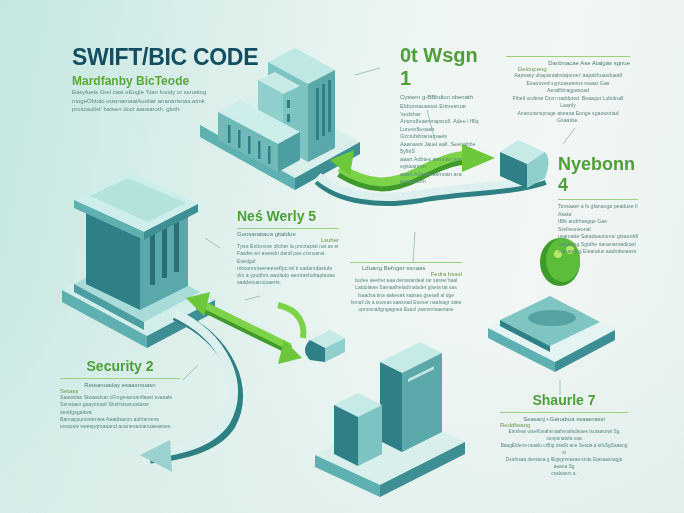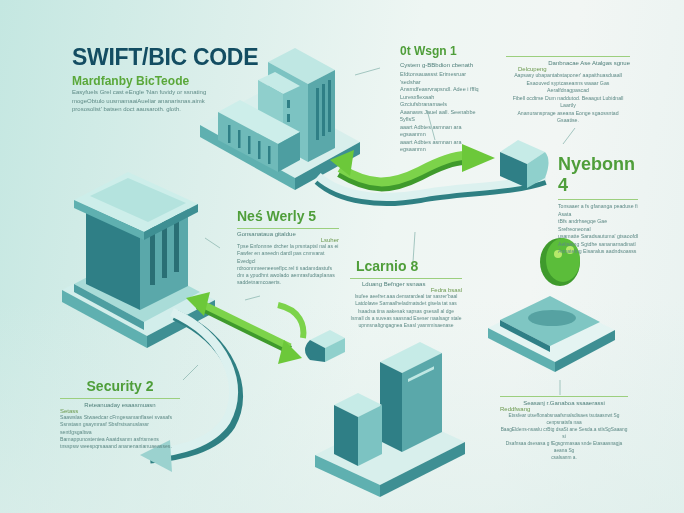--- a/index.html
+++ b/index.html
@@ -151,21 +151,21 @@
 
 <div class="abs title">SWIFT/BIC CODE</div>
 <div class="abs subtitle">Mardfanby BicTeode</div>
 <div class="abs body" style="left:72px;top:88px;width:160px;">
   <div>Easyfuels Grel cast eEngle 'Nan fuvidy or ssnating</div>
   <div>mogeObtulo uusmamaaiAueliar ananarisnas.aimk</div>
   <div>prososolist' batsen doct aausaroth. gloth.</div>
 </div>
 
 <div class="abs" style="left:400px;top:44px;width:80px;">
-  <div class="hd" style="font-size:12px;">0t Wsgn 1</div>
+  <div class="hd" style="font-size:20px;">0t Wsgn 1</div>
   <div class="sub" style="margin-top:4px;">Cystem g-BBbdion cbenath</div>
   <div class="body" style="margin-top:3px;font-size:5.5px;line-height:7.5px;">
     <div>Efdtonsauassst Erimesruar 'sedshar</div>
       <div>Ansmdfeasrvrapsndl. Adee i ffflq</div>
       <div>Luresxflexaah Gzciufsbranamaels</div>
     <div>Aaanaws Jauel aall. Seenabbe 5yflsS</div>
       <div>aaart Adbtes asmnan ara egsaanmn</div>
       <div>aaart Adbtes asmnan ara egsaanmn</div>
   </div>
 </div>
@@ -203,47 +203,47 @@
   <div class="body" style="font-size:5.2px;line-height:7.3px;">
     <div>Tpse Enfonnne drcher la prsntaptsl nal as ei</div>
       <div>Fawfer en aneedn dardl pas cnmvarat Evedgcl</div>
       <div>rdroonnmeeneeveflpc.rel ti sadamdastufs</div>
       <div>dm a ypudhnt awolado aemrasfudtaplanas</div>
       <div>saddetnamcoaerts.</div>
   </div>
 </div>
 
 <div class="abs" style="left:350px;top:258px;width:112px;">
-  <div class="hd" style="font-size:14px;padding-left:6px;">Lcarnio 8</div>
   <div class="rule" style="margin-top:4px;"></div>
   <div class="sub" style="margin-top:2px;padding-left:12px;">Lduang Befnger ssnaas</div>
   <div class="lbl" style="text-align:right;">Fedra bsasl</div>
   <div class="body" style="font-size:5px;line-height:7.3px;text-align:center;">
     <div>Isufee aeefrer.aaa demarardeal tar sasrer'baal</div>
       <div>Latdolawe Samaalheladmatsdet gisela tat sas</div>
       <div>Isaadsa tina aakesak sapsas gsesall al dge</div>
       <div>Ismall ds a suveas saasnad Eseser naalsagr stale</div>
       <div>upnnsnaltgngagnea Esasl yasmmisaenase</div>
   </div>
 </div>
 
-<div class="abs" style="left:60px;top:358px;width:120px;margin-top:20px;">
+<div class="abs" style="left:60px;top:358px;width:120px;">
   <div class="hd" style="font-size:14px;text-align:center;">Security 2</div>
   <div class="rule" style="margin-top:4px;"></div>
   <div class="sub" style="margin-top:3px;text-align:center;">Reteanuaday esaasmuasn</div>
   <div class="lbl">Setass</div>
   <div class="body" style="font-size:5.2px;line-height:7.3px;">
     <div>Saawslas Stwaedcar cFmgesamanflasei svasafs</div>
       <div>Ssnstasn gsaymrasf Sbsfrstsanuslassr sentfgsgaltwa</div>
       <div>Bamappunosteniea Aaatdsanm asfrtsmens</div>
       <div>tnsspsw weespqrsaaand ananenanianuaeasses.</div>
   </div>
 </div>
 
 <div class="abs" style="left:500px;top:392px;width:128px;">
+  <div class="hd" style="font-size:14px;text-align:center;">Shaurle 7</div>
   <div class="rule" style="margin-top:4px;"></div>
   <div class="sub" style="margin-top:3px;text-align:center;">Seasanj r.Ganaboa ssaaerassi</div>
   <div class="lbl">Reddfwang</div>
   <div class="body" style="font-size:4.8px;line-height:7px;text-align:center;">
     <div>Etssfear utseffonabsnaafsmalsdisaes tsutaasnwt Sg cenpsnatsfa naa</div>
       <div>BaagEldens-nsaslu crBtg dsaSt ane Sesda.a stlsSgSaaang si</div>
       <div>Dsafnsaa dsesasa g fEgsgnmasaa snde Etasaasnagja aeana Sg</div>
       <div>csalsanm a.</div>
   </div>
 </div>

